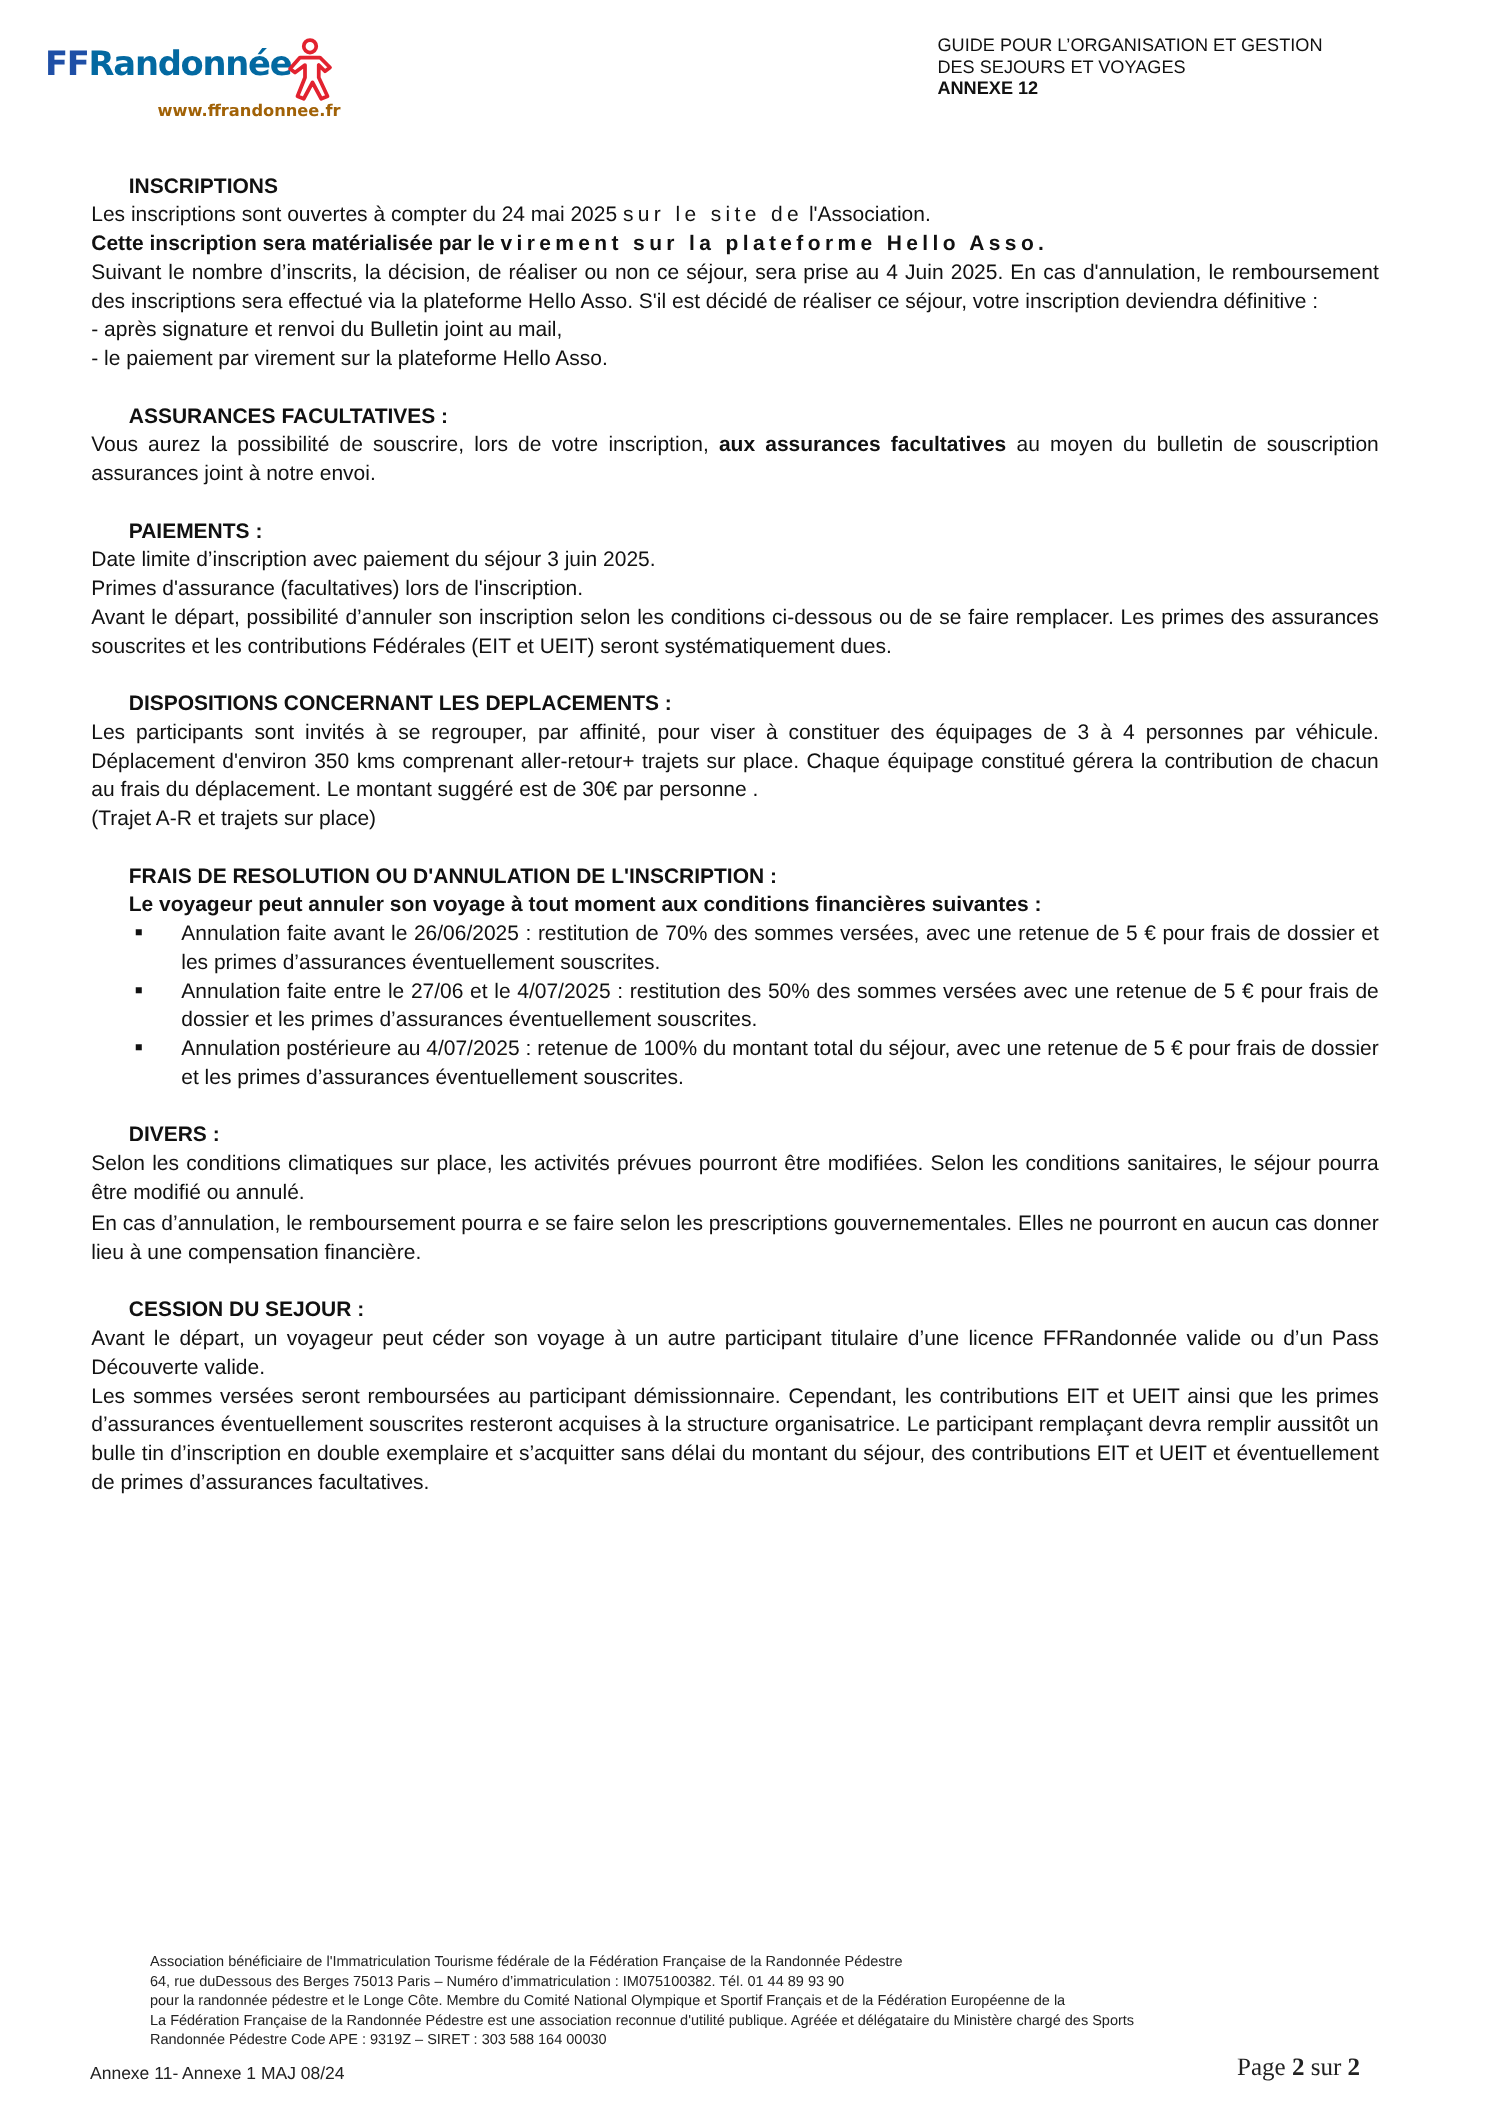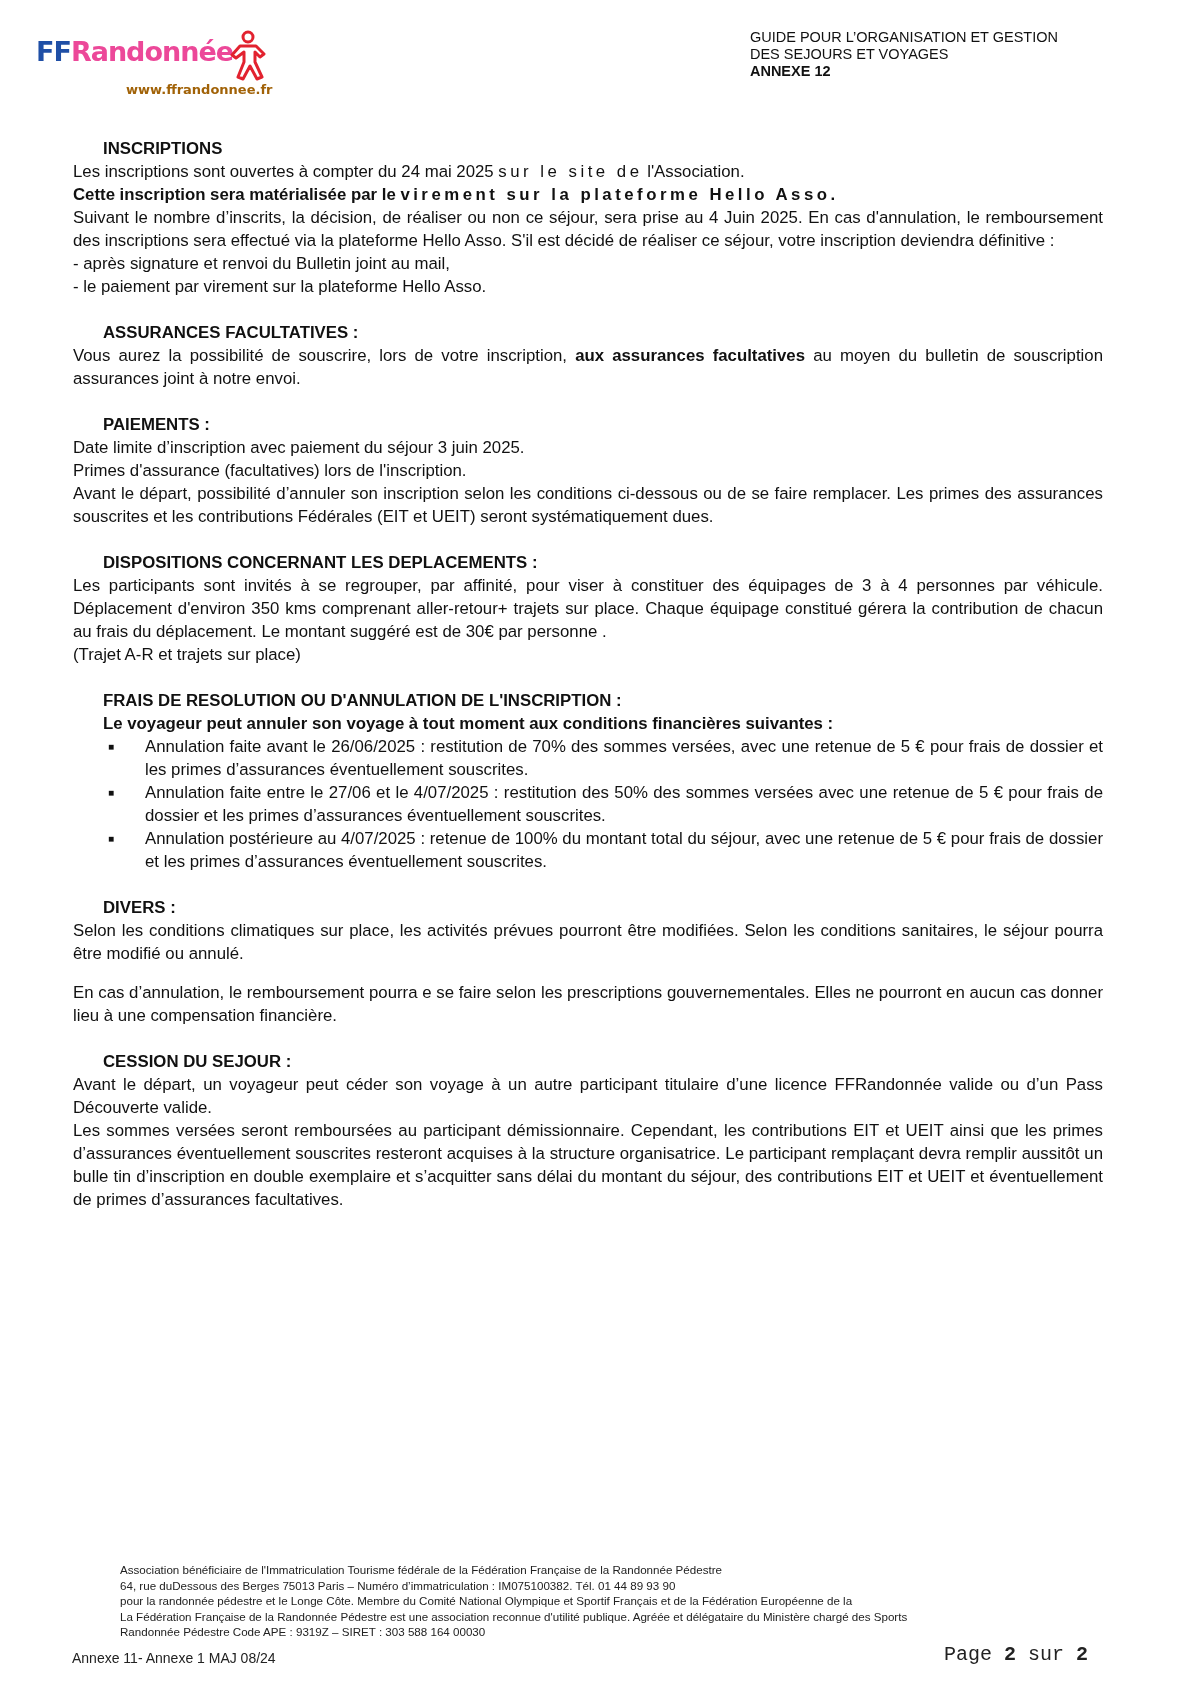--- a/index.html
+++ b/index.html
@@ -3,46 +3,46 @@
   <meta charset="utf-8">
   <style>
     html, body { margin: 0; padding: 0; background: #ffffff; }
     body { width: 1191px; height: 1685px; position: relative; overflow: hidden;
            font-family: "Liberation Sans", "DejaVu Sans", sans-serif; color: #111; }
 
     .logo { position: absolute; left: 36px; top: 30px; width: 230px; height: 75px; }
     .logo-word { position: absolute; left: 0; top: 6px; font-family: "DejaVu Sans", sans-serif;
                  font-weight: bold; font-size: 27px; letter-spacing: -1px; white-space: nowrap; }
     .logo-ff { color: #1f4fa6; }
-    .logo-rando { color: #ec4899; }
+    .logo-rando { color: #0369a1; }
     .logo-url { position: absolute; left: 90px; top: 52px; font-size: 13px; font-weight: bold;
                 color: #a16207; font-family: "DejaVu Sans", sans-serif; }
     .logo-walker { position: absolute; left: 190px; top: 0; width: 42px; height: 52px; }
 
     .header-right { position: absolute; right: 133px; top: 29px; 
                     font-size: 14.5px; line-height: 17px; color: #111; }
     .header-right .annexe { font-weight: bold; }
 
     .content { position: absolute; left: 73px; top: 137px; width: 1030px;
                font-size: 16.8px; line-height: 23px; }
     .section { margin-bottom: 23px; }
     .h { font-weight: bold; margin-left: 30px; }
     .p { margin: 0; text-align: justify; }
     .spaced { letter-spacing: 3.5px; }
     .bold { font-weight: bold; }
-    .gap-sm { margin-top: 16px; }
+    .gap-sm { margin-top: 2px; }
 
     ul.bullets { list-style: none; margin: 0; padding: 0 0 0 72px; }
     ul.bullets li { position: relative; text-align: justify; }
     ul.bullets li .bullet { position: absolute; left: -37px; top: 0; font-size: 10px; }
 
     .footer { position: absolute; left: 120px; top: 1562px; width: 960px; text-align: left;
               font-size: 11.6px; line-height: 15.5px; color: #222; }
     .footer-left { position: absolute; left: 72px; top: 1650px; font-size: 14px; color: #222; }
-    .footer-right { position: absolute; right: 103px; top: 1643px; font-family: Liberation Mono, monospace;
+    .footer-right { position: absolute; right: 103px; top: 1643px; font-family: Liberation Serif, serif;
                     font-size: 20px; color: #222; }
     .footer-right b { font-weight: bold; }
   </style>
 </head>
 <body>
 
 <div class="logo">
   <div class="logo-word">
     <span class="logo-ff">FF</span><span class="logo-rando">Randonnée</span>
   </div>

